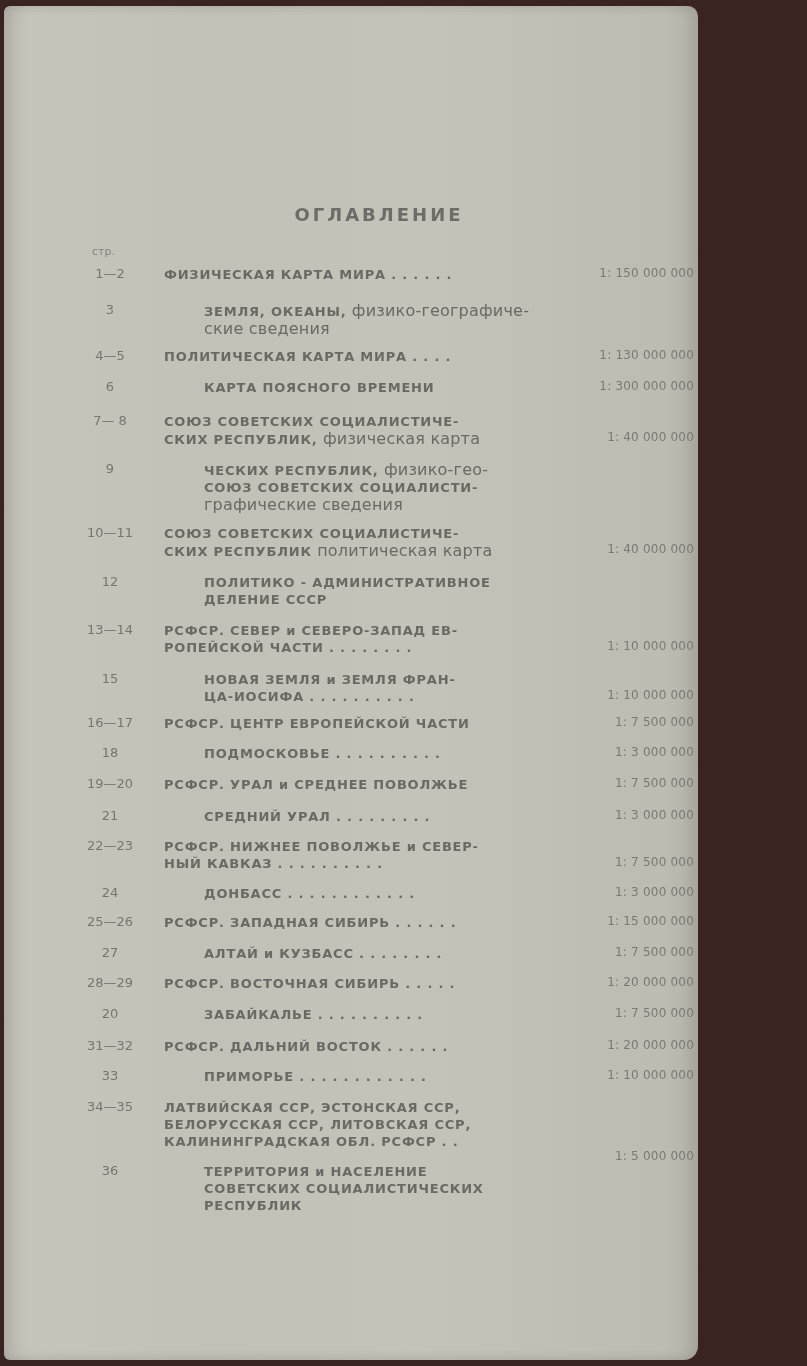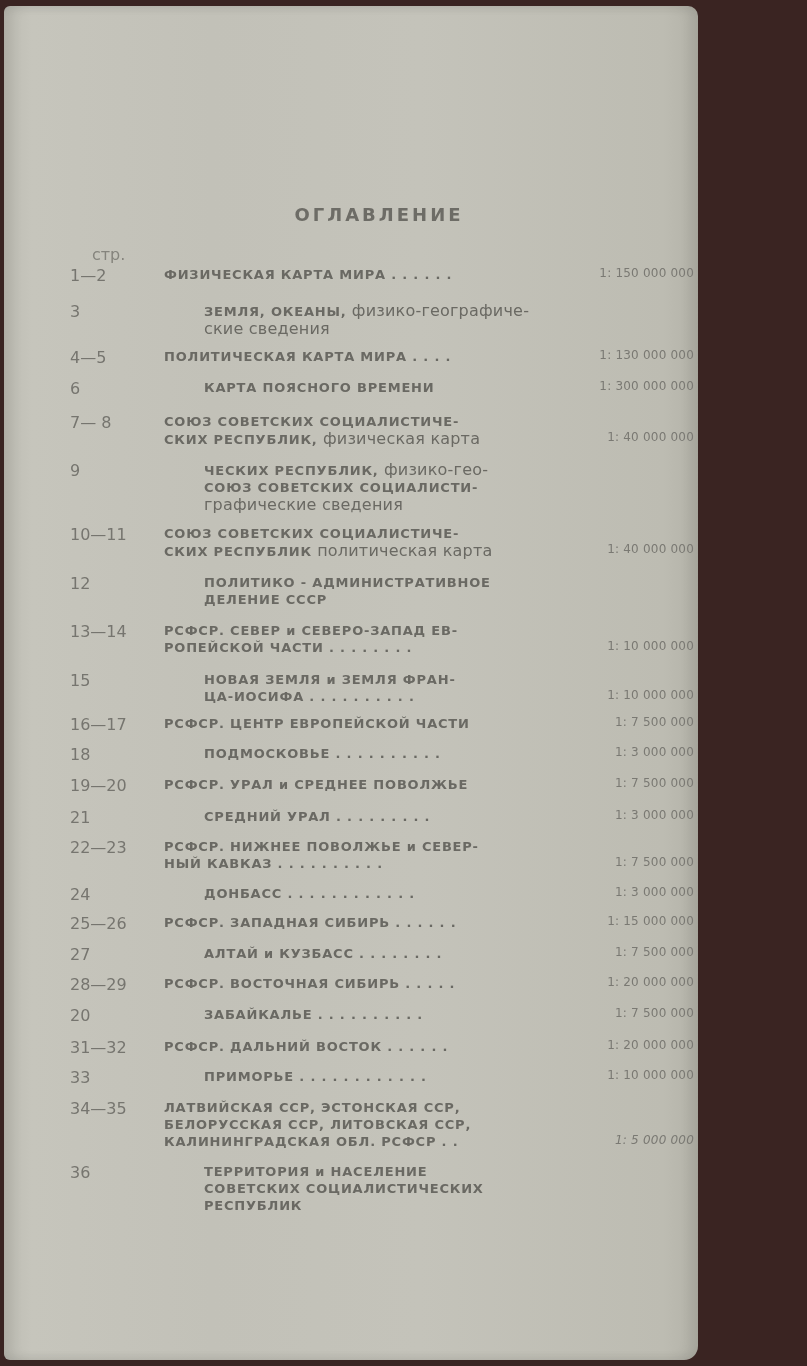--- a/index.html
+++ b/index.html
@@ -13,26 +13,26 @@
       background: linear-gradient(90deg, #bdbcb3 0%, #c6c5bc 4%, #c2c1b8 30%, #c4c3ba 60%, #bdbcb2 95%, #b3b2a8 100%);
       border-radius: 6px 10px 14px 6px;
       box-shadow: inset 8px 0 12px rgba(0,0,0,0.08), inset -8px 0 12px rgba(0,0,0,0.08);
     }
     .title {
       position: absolute; left: 270px; top: 198px; width: 210px;
       text-align: center; font-weight: bold; font-size: 18px; letter-spacing: 3px;
       color: #6d6c66;
     }
     .str-label {
-      position: absolute; left: 88px; top: 239px; font-size: 16px; color: #85847d;
+      position: absolute; left: 88px; top: 239px; font-size: 11px; color: #85847d;
     }
     .row { position: absolute; left: 0; width: 798px; color: #6f6e68; }
     .num {
-      position: absolute; width: 80px; left: 66px; text-align: left;
-      font-size: 16px; color: #76756f;
+      position: absolute; width: 80px; left: 66px; text-align: center;
+      font-size: 13px; color: #76756f;
     }
     .name {
       position: absolute; font-size: 13px; line-height: 17px; letter-spacing: 0.8px;
       font-family: "DejaVu Sans", sans-serif; color: #6a6963; font-weight: bold;
       text-transform: none;
     }
     .name .sub { font-weight: normal; font-size: 16px; letter-spacing: 0.2px; text-align: center; }
     .name.level1 { left: 160px; width: 372px; }
     .name.level2 { left: 200px; width: 342px; }
     .scale {
@@ -207,21 +207,21 @@
         </div>
         <div class="scale" style="top: 0px;">1: 10 000 000</div>
       </div>
       <div class="row" style="top: 1093px;">
         <div class="num">34—35</div>
         <div class="name level1">
           <div>ЛАТВИЙСКАЯ ССР, ЭСТОНСКАЯ ССР,</div>
           <div>БЕЛОРУССКАЯ ССР, ЛИТОВСКАЯ ССР,</div>
           <div>КАЛИНИНГРАДСКАЯ ОБЛ. РСФСР . .</div>
         </div>
-        <div class="scale" style="top: 34px; font-style: italic;">1: 5 000 000</div>
+        <div class="scale" style="top: 50px;">1: 5 000 000</div>
       </div>
       <div class="row" style="top: 1157px;">
         <div class="num">36</div>
         <div class="name level2">
           <div>ТЕРРИТОРИЯ и НАСЕЛЕНИЕ</div>
           <div>СОВЕТСКИХ СОЦИАЛИСТИЧЕСКИХ</div>
           <div>РЕСПУБЛИК</div>
         </div>
       </div>
     </div>

